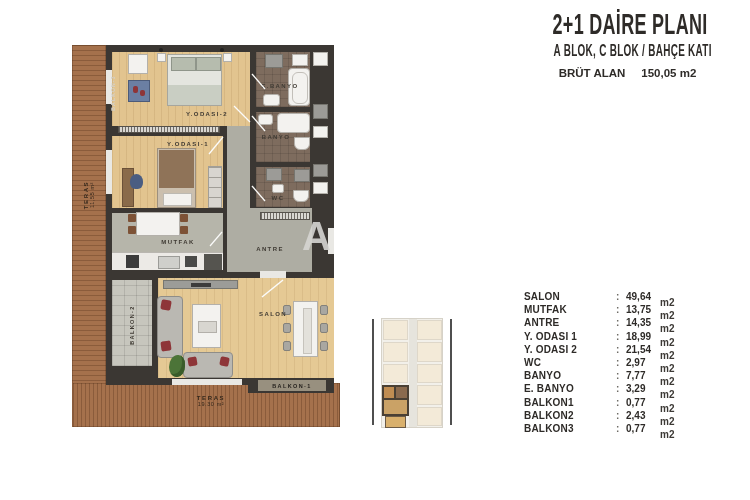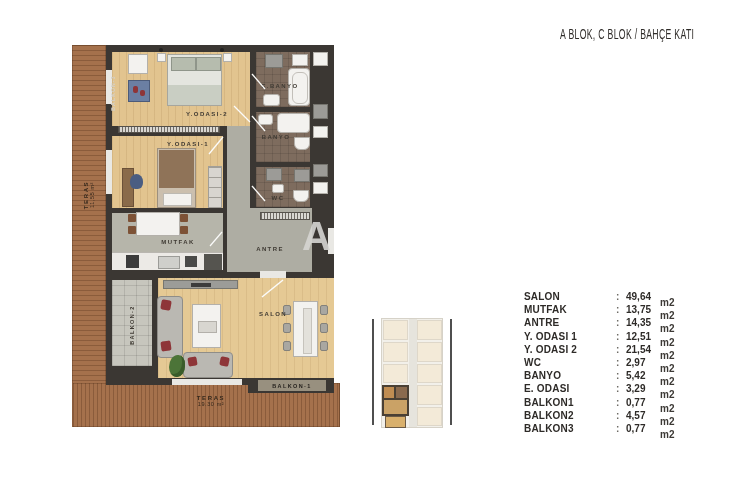--- a/index.html
+++ b/index.html
@@ -2,21 +2,21 @@
 <html><head>
 <meta charset="utf-8">
 <style>
   html,body{margin:0;padding:0;background:#fff;}
   #canvas{position:relative;width:750px;height:500px;background:#ffffff;overflow:hidden;
           font-family:"Liberation Sans",sans-serif;}
   .abs{position:absolute;}
   
   .header{position:absolute;left:505px;top:8px;width:245px;text-align:center;color:#2e2b28;}
   .title-line{font-size:29px;font-weight:bold;line-height:32px;white-space:nowrap;}
-  .subtitle-line{font-size:14px;font-weight:normal;line-height:20px;margin-top:16px;white-space:nowrap;}
+  .subtitle-line{font-size:16px;font-weight:bold;line-height:20px;margin-top:1px;white-space:nowrap;}
   .condensed{display:inline-block;transform:scaleX(.62);transform-origin:50% 50%;letter-spacing:.5px;}
   .gross{margin-top:6px;font-size:11.5px;font-weight:bold;display:flex;justify-content:center;gap:16px;}
   
   .area-table{position:absolute;left:524px;top:290px;width:176px;color:#2e2b28;}
   .arow{display:flex;align-items:center;height:13.2px;font-size:10px;font-weight:bold;}
   .aname{width:92px;letter-spacing:.2px;}
   .acolon{width:10px;color:#6e6b66;}
   .aval{width:34px;}
   .aunit{color:#3c3935;margin-top:12px;}
   
@@ -46,21 +46,26 @@
   .faded-room{background:#f3ead8;border:1px solid #ded7c9;box-sizing:border-box;}
   .watermark{position:absolute;left:302px;top:216px;font-size:40px;font-weight:bold;
              color:#d6d5d2;opacity:.9;z-index:9;line-height:40px;}
 </style>
 </head>
 <body>
 
 <div id="canvas">
 
   <div class="header">
+    <div class="title-line"><span class="condensed">2+1 DAİRE PLANI</span></div>
     <div class="subtitle-line"><span class="condensed">A BLOK, C BLOK / BAHÇE KATI</span></div>
+    <div class="gross">
+      <span>BRÜT ALAN</span>
+      <span>150,05 m2</span>
+    </div>
   </div>
 
   <div class="plan">
 
     <div class="abs deck deck-h" style="left:12px;top:3px;width:34px;height:382px;z-index:1;"></div>
     <div class="abs deck deck-v" style="left:12px;top:341px;width:268px;height:44px;z-index:1;"></div>
 
     <div class="abs wall" style="left:46px;top:3px;width:228px;height:340px;z-index:2;"></div>
     <div class="abs wall" style="left:188px;top:336px;width:86px;height:15px;z-index:2;"></div>
 
@@ -249,57 +254,57 @@
       </div>
     <div class="arow">
         <span class="aname">ANTRE</span>
         <span class="acolon">:</span>
         <span class="aval">14,35</span>
         <span class="aunit">m2</span>
       </div>
     <div class="arow">
         <span class="aname">Y. ODASI 1</span>
         <span class="acolon">:</span>
-        <span class="aval">12,51</span>
+        <span class="aval">18,99</span>
         <span class="aunit">m2</span>
       </div>
     <div class="arow">
         <span class="aname">Y. ODASI 2</span>
         <span class="acolon">:</span>
         <span class="aval">21,54</span>
         <span class="aunit">m2</span>
       </div>
     <div class="arow">
         <span class="aname">WC</span>
         <span class="acolon">:</span>
         <span class="aval">2,97</span>
         <span class="aunit">m2</span>
       </div>
     <div class="arow">
         <span class="aname">BANYO</span>
         <span class="acolon">:</span>
-        <span class="aval">5,42</span>
-        <span class="aunit">m2</span>
-      </div>
-    <div class="arow">
-        <span class="aname">E. ODASI</span>
+        <span class="aval">7,77</span>
+        <span class="aunit">m2</span>
+      </div>
+    <div class="arow">
+        <span class="aname">E. BANYO</span>
         <span class="acolon">:</span>
         <span class="aval">3,29</span>
         <span class="aunit">m2</span>
       </div>
     <div class="arow">
         <span class="aname">BALKON1</span>
         <span class="acolon">:</span>
         <span class="aval">0,77</span>
         <span class="aunit">m2</span>
       </div>
     <div class="arow">
         <span class="aname">BALKON2</span>
         <span class="acolon">:</span>
-        <span class="aval">4,57</span>
+        <span class="aval">2,43</span>
         <span class="aunit">m2</span>
       </div>
     <div class="arow">
         <span class="aname">BALKON3</span>
         <span class="acolon">:</span>
         <span class="aval">0,77</span>
         <span class="aunit">m2</span>
       </div>
   </div>
 

